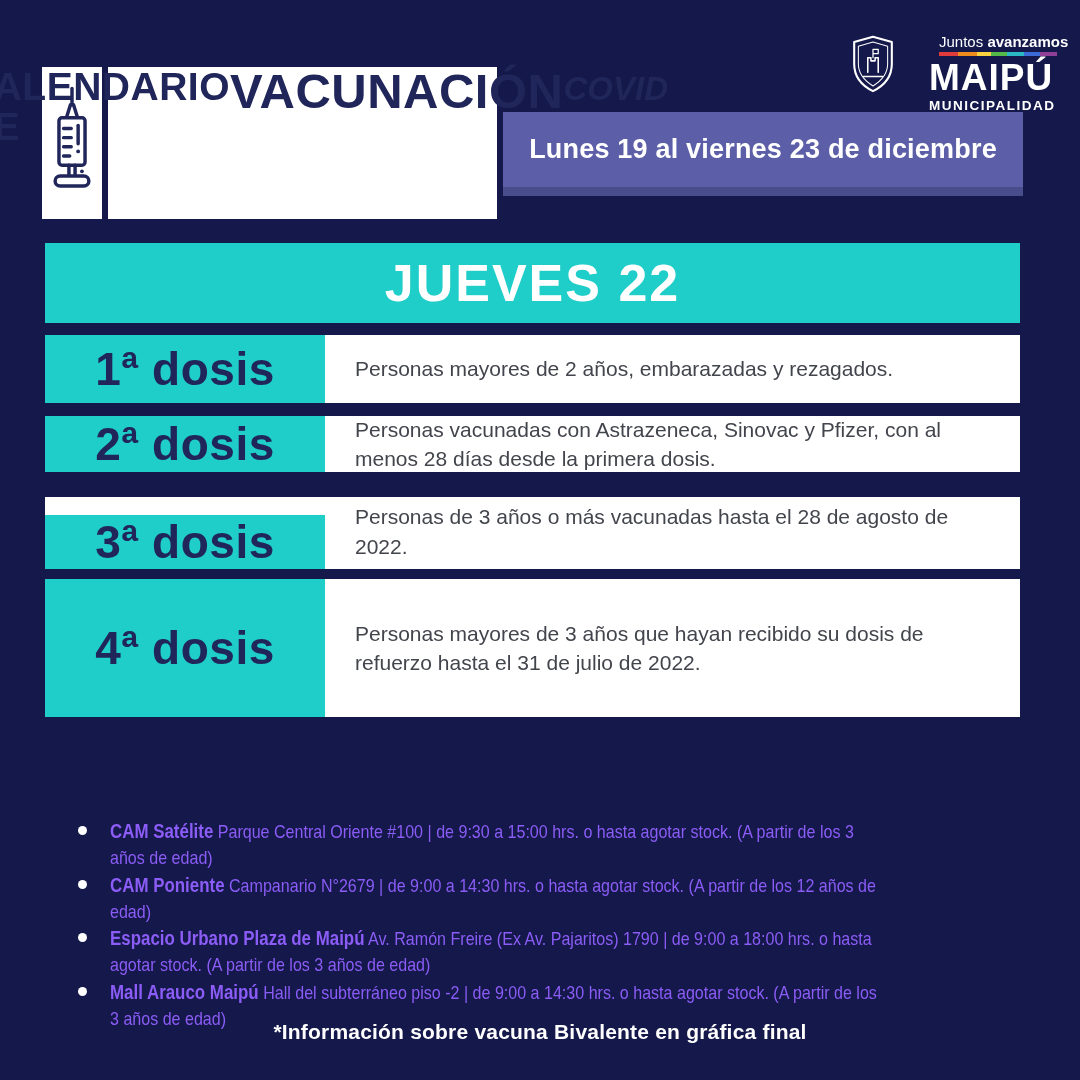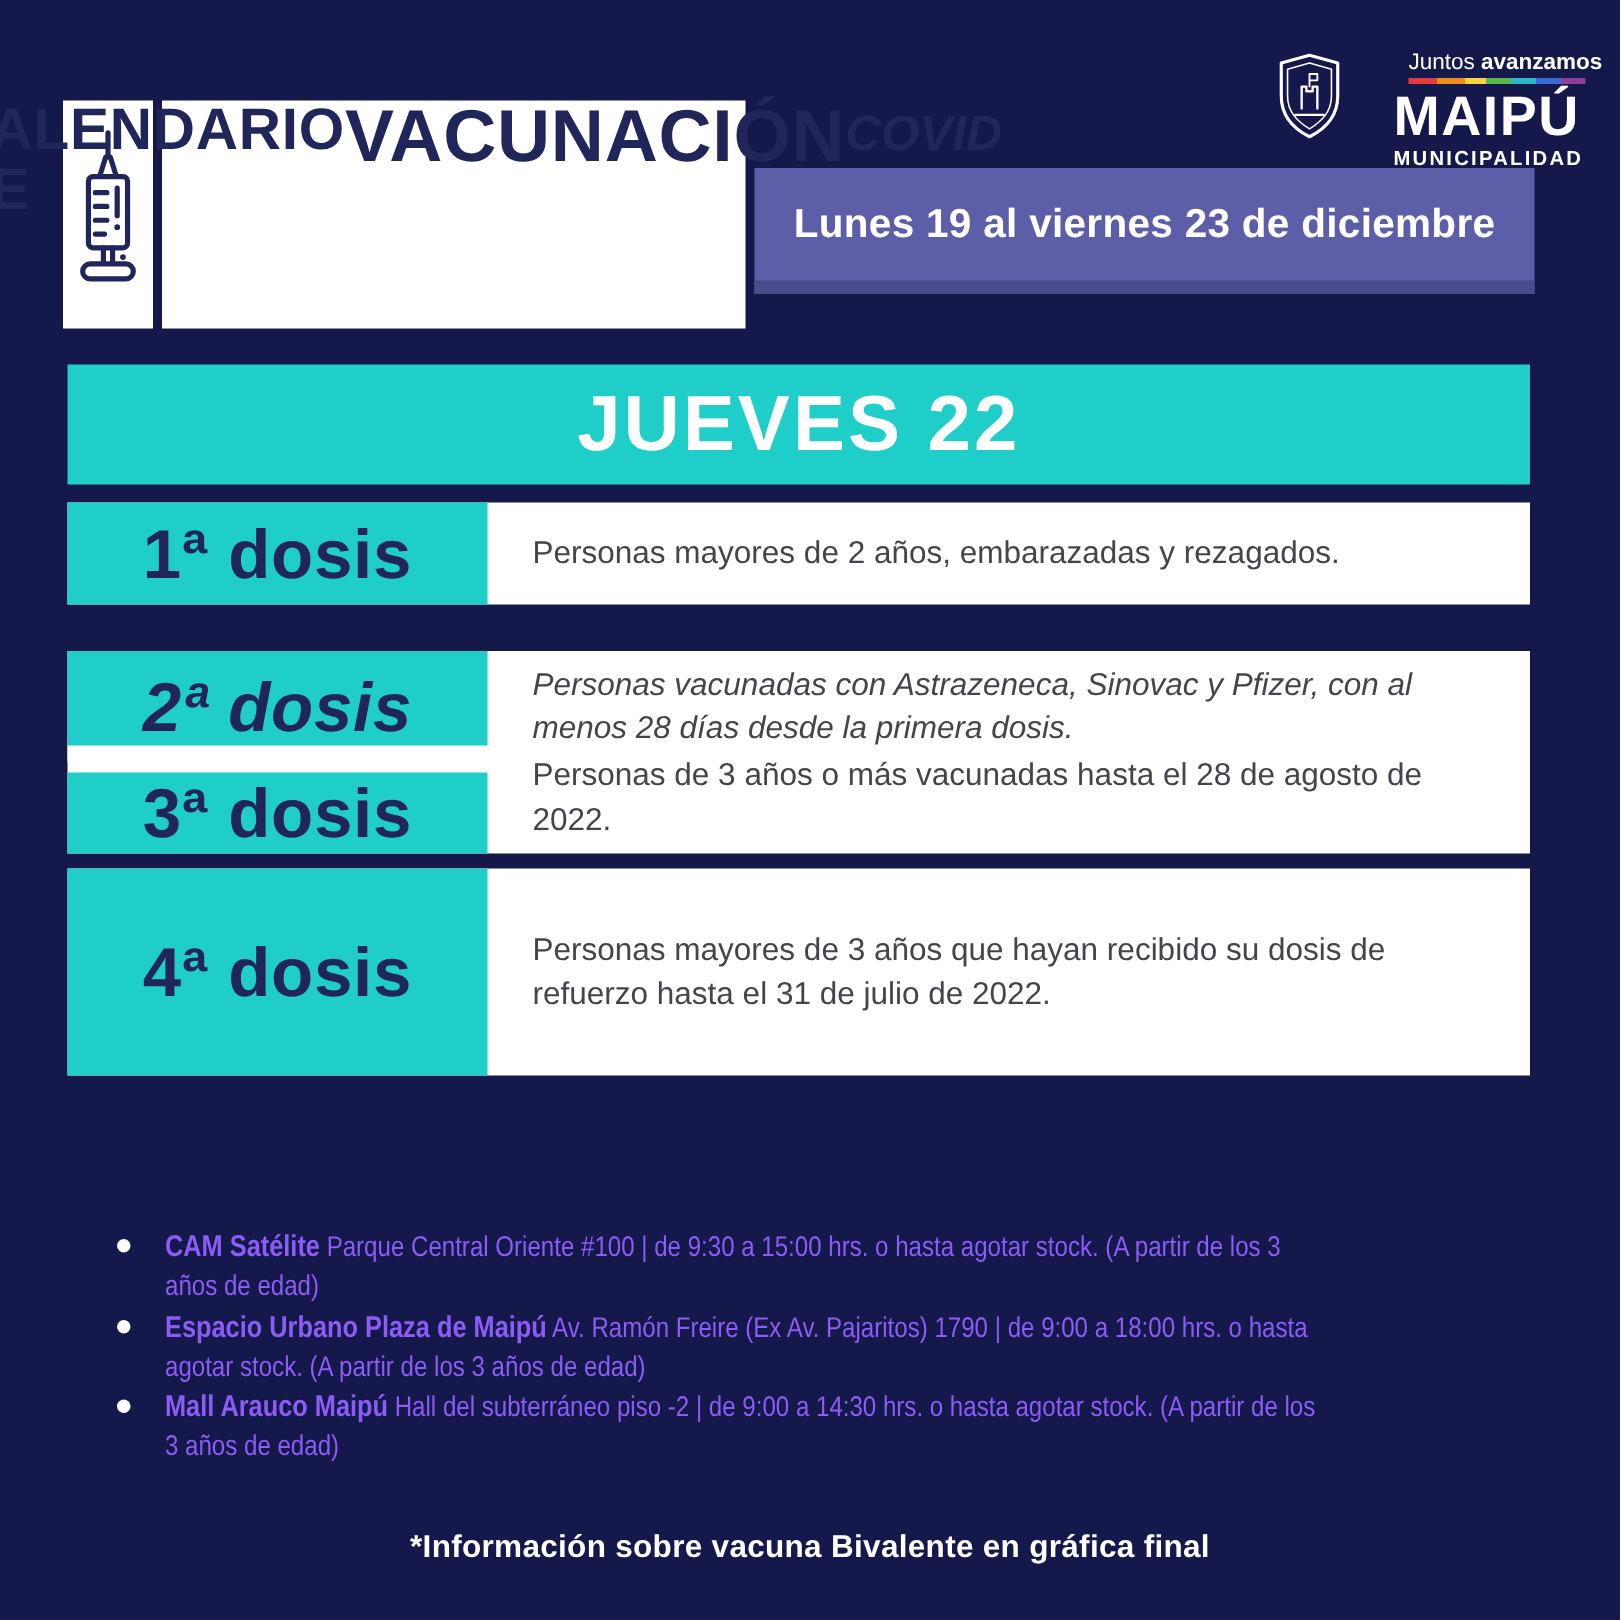--- a/index.html
+++ b/index.html
@@ -36,21 +36,21 @@
     color:#ffffff;font-size:52px;font-weight:800;letter-spacing:2px;
     display:flex;align-items:center;justify-content:center;}
 
   
   .row{position:absolute;left:45px;width:975px;background:#ffffff;display:flex;}
   .row-label{flex:0 0 280px;width:280px;background:#1fcdc9;color:#20265a;font-weight:800;font-size:46px;
     display:flex;align-items:center;justify-content:center;letter-spacing:.5px;}
   .row-text{flex:1;display:flex;align-items:center;box-sizing:border-box;padding:8px 38px 8px 30px;
     color:#43454d;font-size:21px;line-height:1.4;}
   .r1{top:335px;height:68px;}
-  .r2{top:434px;height:74px;font-style:italic;}
+  .r2{top:416px;height:56px;}
   .r3{top:497px;height:72px;align-items:flex-end;}
   .r4{top:579px;height:138px;}
   .r5{top:729px;height:70px;}
   .r5 .row-label{font-size:34px;}
 
   
   .locations{position:absolute;left:78px;top:818px;width:950px;display:flex;flex-direction:column;gap:1px;color:#8b5cf6;}
   .loc{display:flex;}
   .dot{flex:0 0 9px;width:9px;height:9px;border-radius:50%;background:#ffffff;margin:8px 0 0 0;}
   .loc-text{margin-left:23px;width:1100px;transform:scaleX(0.845);transform-origin:0 0;
@@ -134,20 +134,24 @@
       </div>
   </div>
 
   <div class="locations">
     <div class="loc">
       <span class="dot"></span>
       <div class="loc-text"><b>CAM Satélite</b> <span>Parque Central Oriente #100 | de 9:30 a 15:00 hrs. o hasta agotar stock. (A partir de los 3 años de edad)</span></div>
     </div>
     <div class="loc">
       <span class="dot"></span>
+      <div class="loc-text"><b>CAM Poniente</b> <span>Campanario N°2679 | de 9:00 a 14:30 hrs. o hasta agotar stock. (A partir de los 12 años de edad)</span></div>
+    </div>
+    <div class="loc">
+      <span class="dot"></span>
       <div class="loc-text"><b>Espacio Urbano Plaza de Maipú</b> <span>Av. Ramón Freire (Ex Av. Pajaritos) 1790 | de 9:00 a 18:00 hrs. o hasta agotar stock. (A partir de los 3 años de edad)</span></div>
     </div>
     <div class="loc">
       <span class="dot"></span>
       <div class="loc-text"><b>Mall Arauco Maipú</b> <span>Hall del subterráneo piso -2 | de 9:00 a 14:30 hrs. o hasta agotar stock. (A partir de los 3 años de edad)</span></div>
     </div>
   </div>
 
   <div class="footer">*Información sobre vacuna Bivalente en gráfica final</div>
 

